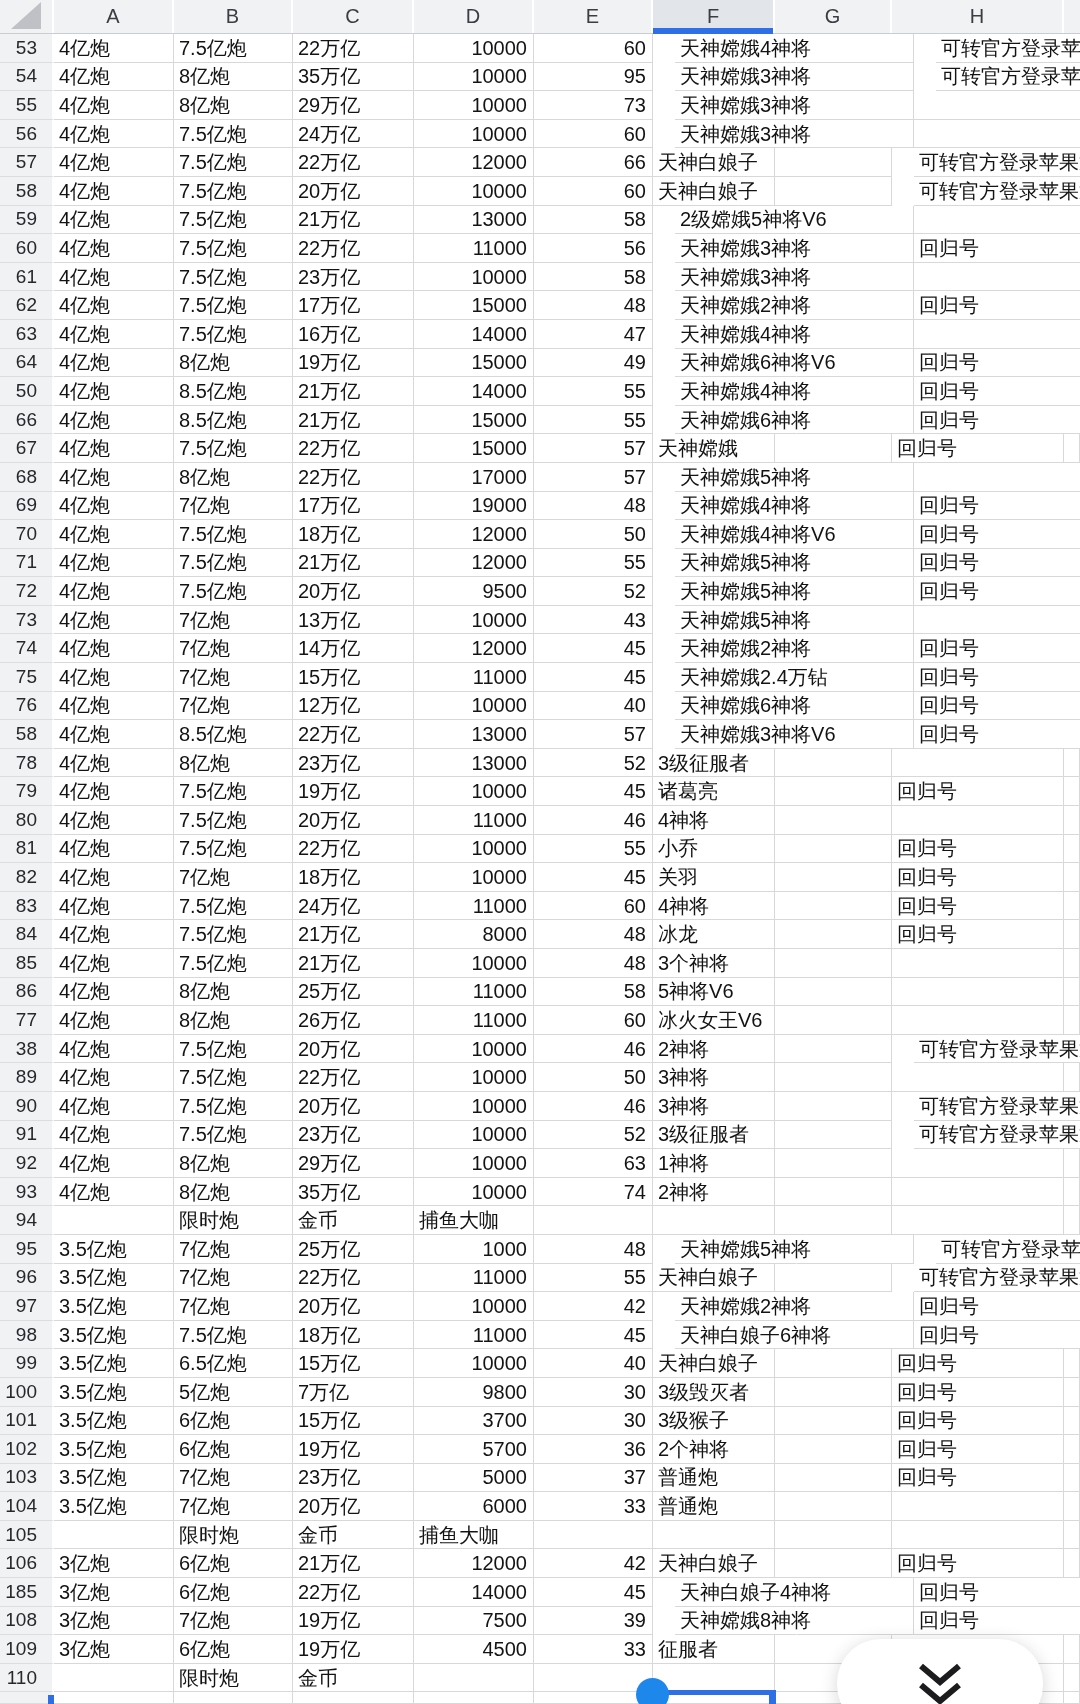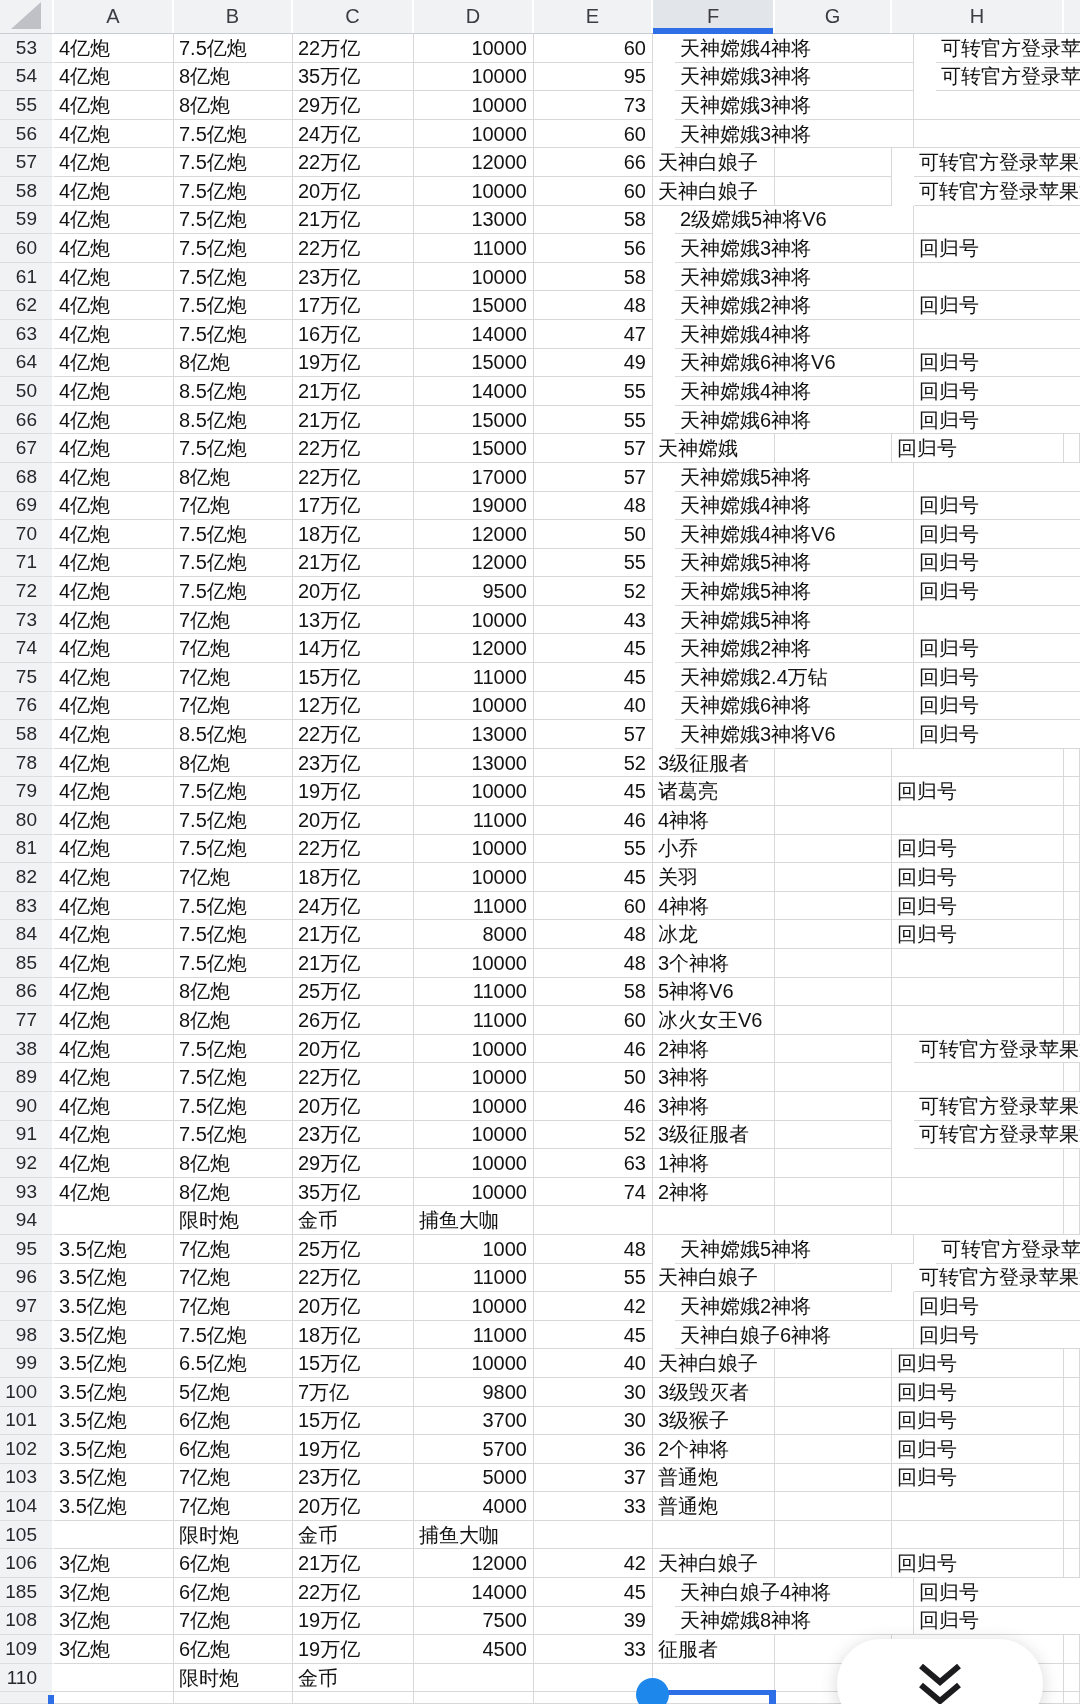--- a/index.html
+++ b/index.html
@@ -1373,21 +1373,21 @@
         <div class="cell wA">
           <span class="txt">3.5亿炮</span>
         </div>
         <div class="cell wB">
           <span class="txt">7亿炮</span>
         </div>
         <div class="cell wC">
           <span class="txt">20万亿</span>
         </div>
         <div class="cell wD num">
-          <span class="txt">4000</span>
+          <span class="txt">6000</span>
         </div>
         <div class="cell wE num">
           <span class="txt">33</span>
         </div>
         <div class="cell wF">
           <span class="txt">普通炮</span>
         </div>
         <div class="cell wG"></div>
         <div class="cell wH"></div>
         <div class="cell wI"></div>

